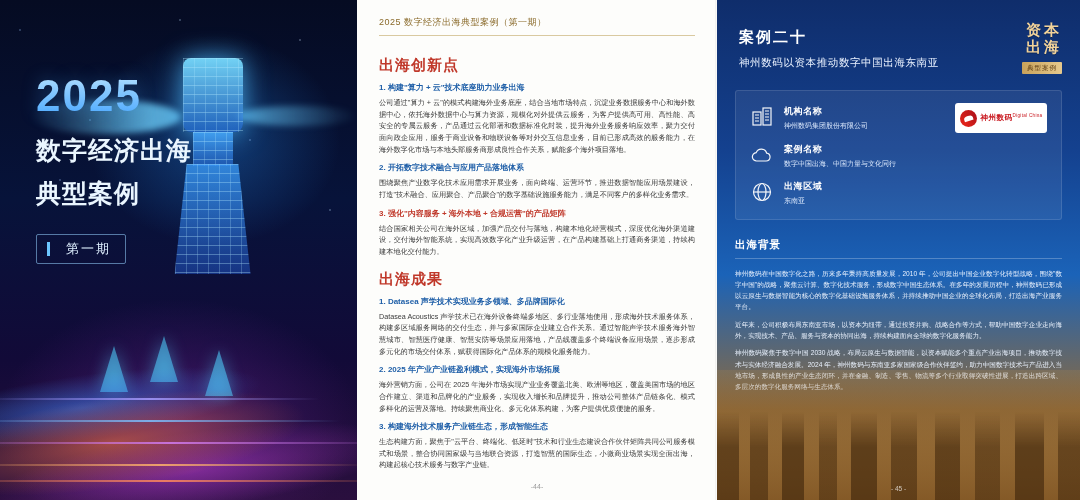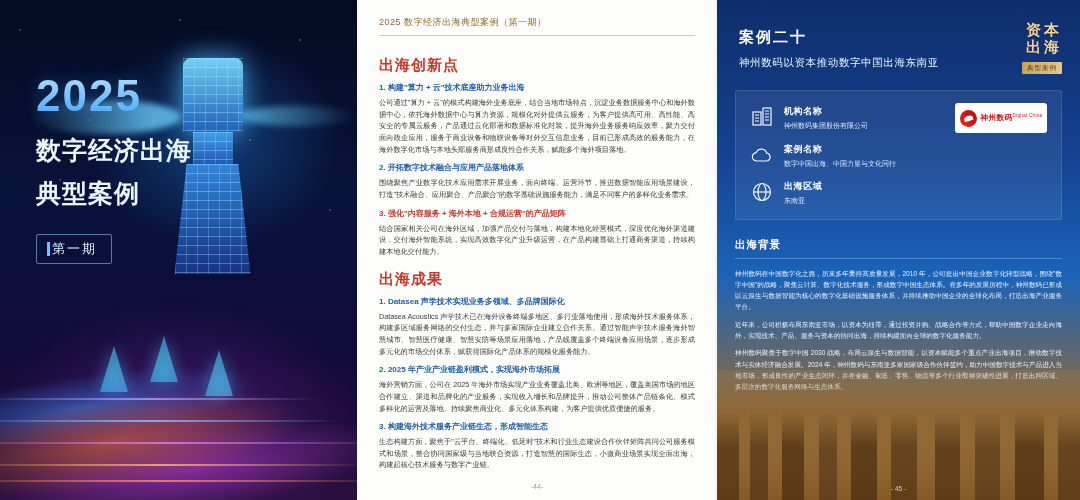--- a/index.html
+++ b/index.html
@@ -63,21 +63,21 @@
   .boat{position:absolute;bottom:108px;}
   .boat i{display:block;width:0;height:0;border-left:14px solid transparent;border-right:14px solid transparent;
           border-bottom:46px solid rgba(80,210,255,.55);filter:drop-shadow(0 0 8px rgba(80,210,255,.8));}
 
   .cover-inner{position:relative;z-index:3;padding:74px 0 0 36px;}
   .c-year{font-size:44px;font-weight:700;letter-spacing:2px;
     background:linear-gradient(180deg,#bfe6ff,#4aa8ff);-webkit-background-clip:text;background-clip:text;color:transparent;
     text-shadow:0 0 18px rgba(70,170,255,.35);line-height:1;}
   .c-t1{margin-top:16px;font-size:25px;font-weight:700;letter-spacing:1px;color:#eaf6ff;}
   .c-t2{margin-top:10px;font-size:25px;font-weight:700;letter-spacing:1px;color:#eaf6ff;}
-  .c-badge{margin-top:24px;display:inline-flex;align-items:center;gap:2px;
+  .c-badge{margin-top:24px;display:inline-flex;align-items:center;gap:16px;
     padding:5px 14px 5px 10px;border:1px solid rgba(150,210,255,.55);border-radius:2px;
     font-size:13px;color:#dff0ff;letter-spacing:2px;}
   .c-badge .bar{width:3px;height:14px;background:#6cc6ff;display:inline-block;}
   .cover-foot{position:absolute;left:0;right:0;bottom:14px;z-index:4;text-align:center;color:#cfe2f5;}
   .cf-lbl{font-size:8px;opacity:.85;letter-spacing:1px;}
   .cf-org{font-size:8px;margin-top:4px;opacity:.95;}
   .cf-date{font-size:8px;margin-top:14px;opacity:.9;}
 
   
   .textpage{position:relative;width:360px;flex:0 0 360px;background:#fdfdfb;padding:0;overflow:hidden;}

